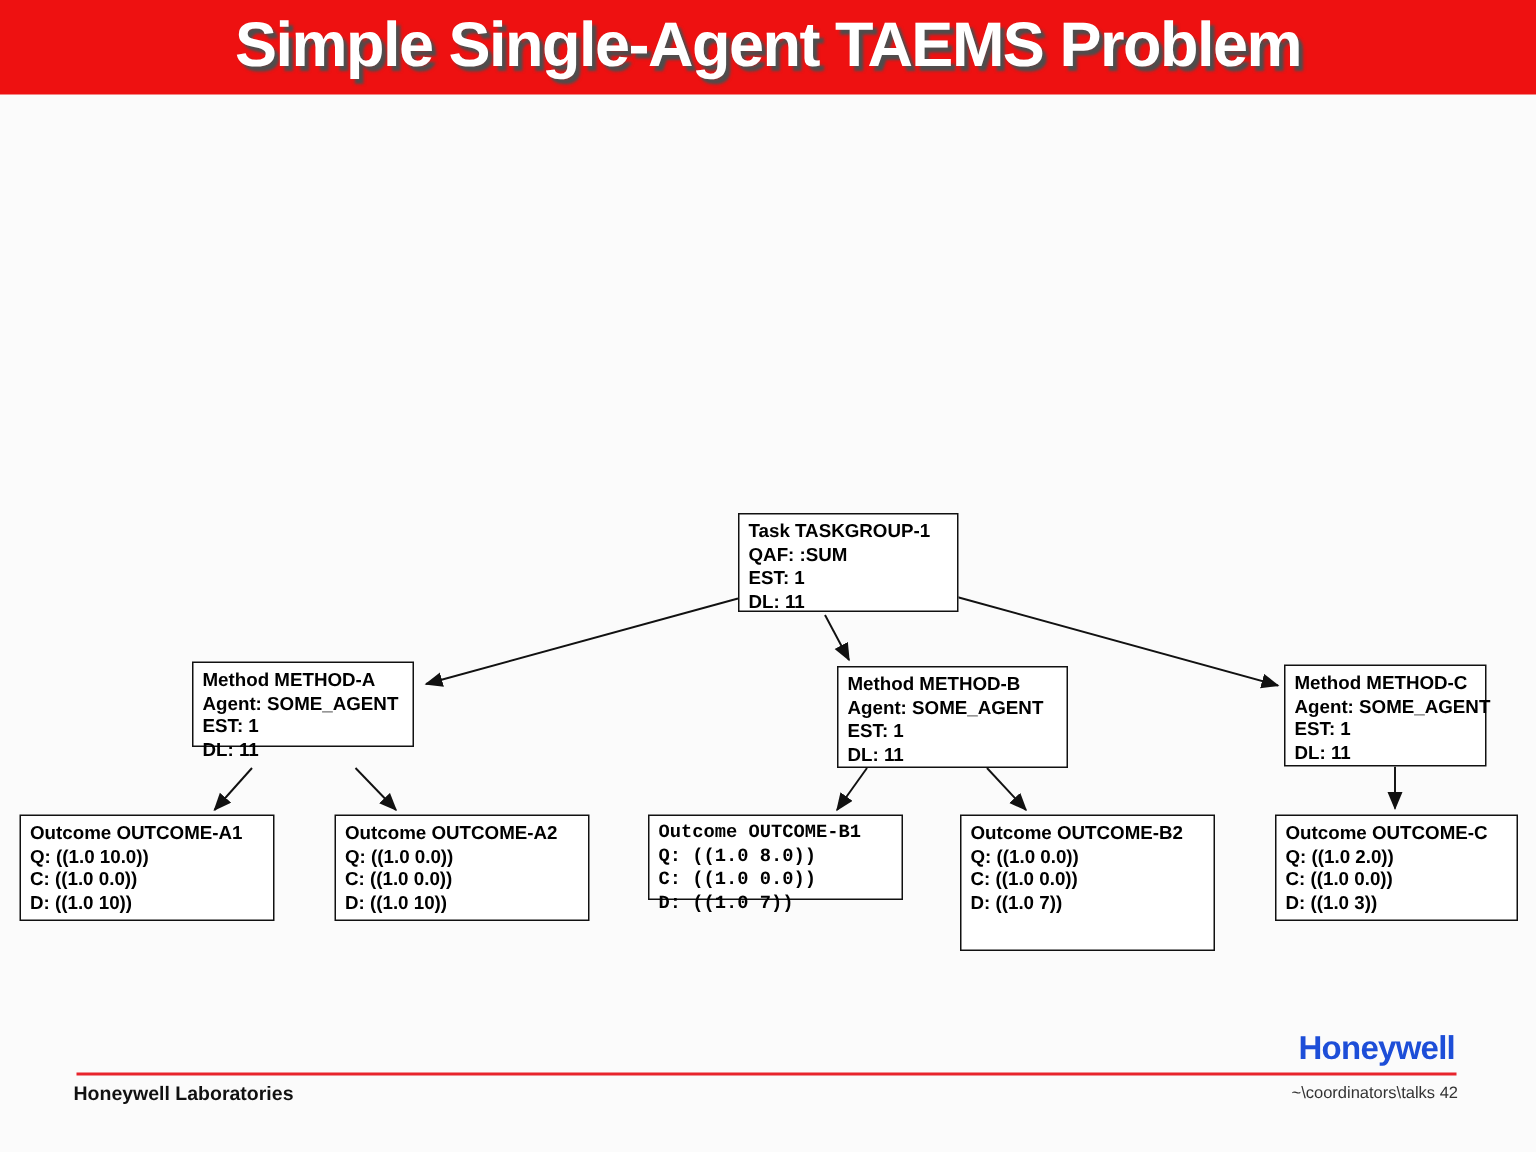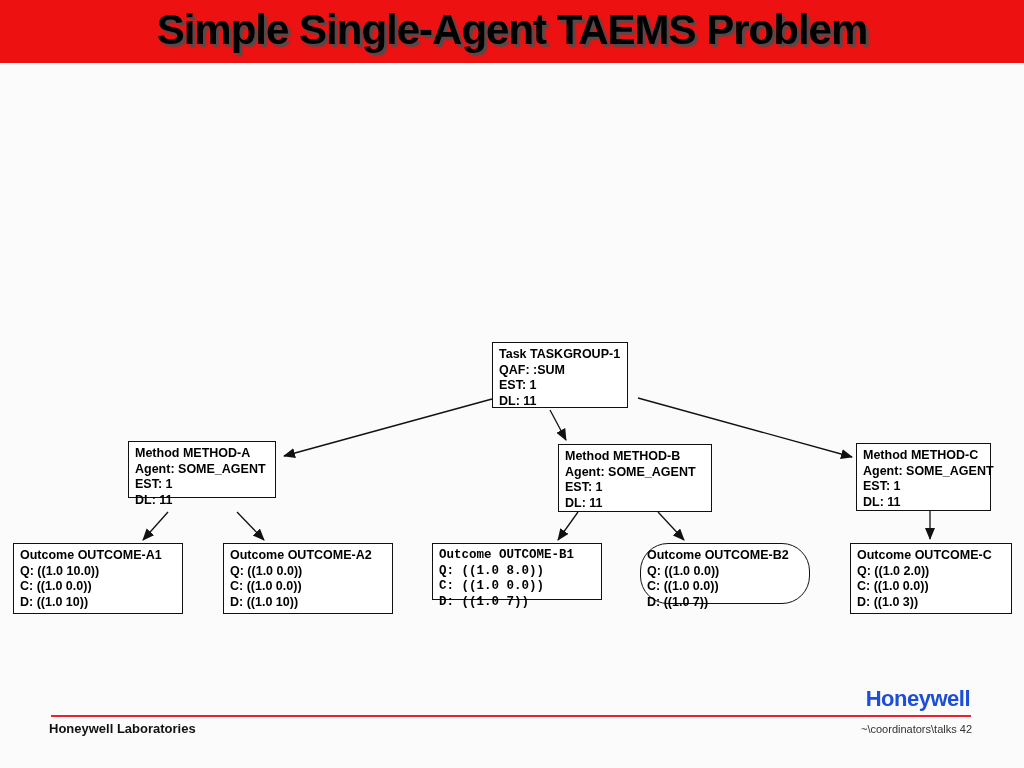--- a/index.html
+++ b/index.html
@@ -2,44 +2,44 @@
 <html><head>
 <meta charset="utf-8">
 <style>
   html,body{margin:0;padding:0;}
   body{width:1024px;height:768px;background:#fbfbfb;font-family:"Liberation Sans",sans-serif;overflow:hidden;}
   .slide{position:relative;width:1024px;height:768px;background:#fbfbfb;}
 
   
   .titlebar{position:absolute;left:0;top:0;width:1024px;height:63px;background:#ee1111;}
   .titlebar h1{
-    margin:0;text-align:center;color:#000000;
+    margin:0;text-align:center;color:#ffffff;
     font-size:42px;font-weight:bold;letter-spacing:-1px;line-height:60px;
     text-shadow:3px 3px 2px #4d4d4d;
   }
 
   
   svg.edges{position:absolute;left:0;top:0;width:1024px;height:768px;pointer-events:none;}
   svg.edges line{stroke:#111;stroke-width:1.3;}
 
   
   .node{
     position:absolute;background:#ffffff;border:1.5px solid #111;
     box-sizing:border-box;padding:4px 4px 0 6px;
     font-size:12.5px;font-weight:bold;line-height:15.5px;color:#000;
     white-space:nowrap;
   }
-  #node-task      {left:492px;top:342px;width:136px;height:66px;}
+  #node-task      {left:492px;top:342px;width:147px;height:66px;}
   #node-method-a  {left:128px;top:441px;width:148px;height:57px;}
   #node-method-b  {left:546px;top:444px;width:154px;height:68px;margin-left:12px;}
   #node-method-c  {left:856px;top:443px;width:135px;height:68px;}
   #node-outcome-a1{left:13px; top:543px;width:170px;height:71px;}
   #node-outcome-a2{left:223px;top:543px;width:170px;height:71px;}
   #node-outcome-b1{left:432px;top:543px;width:170px;height:57px;font-family:Liberation Mono, monospace;}
-  #node-outcome-b2{left:640px;top:543px;width:170px;height:61px;border-radius:28px;}
+  #node-outcome-b2{left:640px;top:543px;width:170px;height:91px;}
   #node-outcome-c {left:850px;top:543px;width:162px;height:71px;}
 
   
   .logo{position:absolute;right:54px;top:686px;color:#1d4ed8;font-size:22px;font-weight:bold;letter-spacing:-0.5px;}
   .footer-rule{position:absolute;left:51px;top:715px;width:920px;height:2px;background:#e8242c;}
   .footer-org{position:absolute;left:49px;top:721px;font-size:13px;font-weight:bold;color:#111;}
   .footer-path{position:absolute;right:52px;top:723px;font-size:11px;color:#333;}
 </style>
 </head>
 <body>

